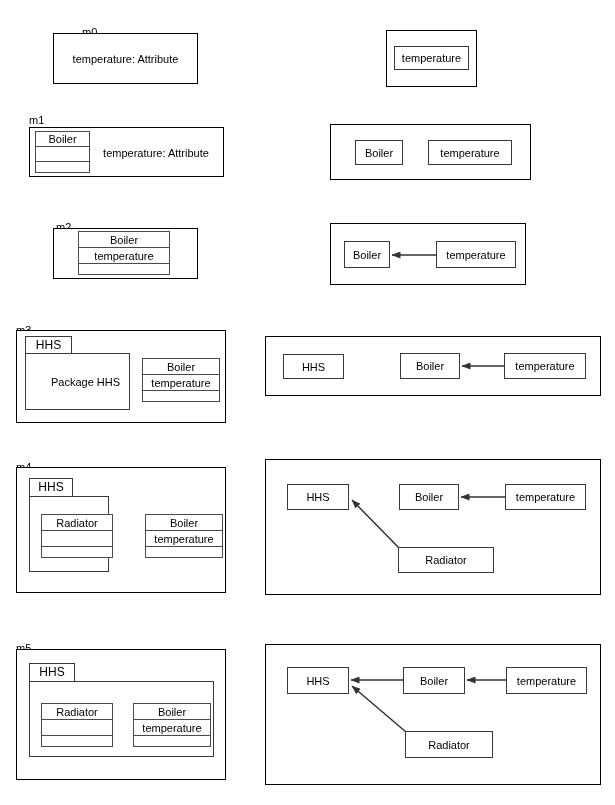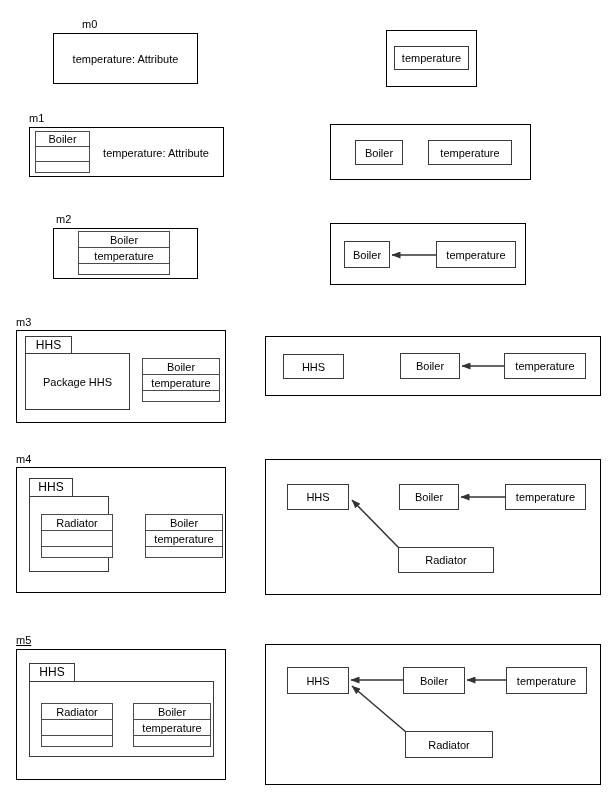--- a/index.html
+++ b/index.html
@@ -20,20 +20,21 @@
     overflow: hidden;
   }
   .abs { position: absolute; box-sizing: border-box; }
 
   
   .row-label {
     font-size: 11px;
     line-height: 12px;
     color: #000;
     white-space: nowrap;
+    margin-top: 8px;
   }
 
   
   .frame {
     border: 1.6px solid #000;
     background: #ffffff;
   }
 
   
   .node {
@@ -125,21 +126,21 @@
 <div id="canvas">
 
   <div class="abs row-label" style="left:82px; top:18px;">m0</div>
 
   <div class="abs frame" style="left:53px; top:33px; width:145px; height:51px;"></div>
   <div class="abs plain-text" style="left:58px; top:51px; width:135px; height:15px;">temperature: Attribute</div>
 
   <div class="abs frame" style="left:386px; top:30px; width:91px; height:57px;"></div>
   <div class="abs node" style="left:394px; top:46px; width:75px; height:24px;">temperature</div>
 
-  <div class="abs row-label" style="left:29px; top:112px;">m1</div>
+  <div class="abs row-label" style="left:29px; top:106px;">m1</div>
 
   <div class="abs frame" style="left:29px; top:127px; width:195px; height:50px;"></div>
   <div class="abs uml-class" style="left:35px; top:131px; width:55px; height:42px;">
     <div class="cmp" style="height:14px;">Boiler</div>
     <div class="cmp" style="height:14px;"></div>
     <div class="cmp" style="flex:1;"></div>
   </div>
   <div class="abs plain-text" style="left:92px; top:145px; width:128px; height:15px;">temperature: Attribute</div>
 
   <div class="abs frame" style="left:330px; top:124px; width:201px; height:56px;"></div>
@@ -157,21 +158,21 @@
 
   <div class="abs frame" style="left:330px; top:223px; width:196px; height:62px;"></div>
   <div class="abs node" style="left:344px; top:241px; width:46px; height:27px;">Boiler</div>
   <div class="abs node" style="left:436px; top:241px; width:80px; height:27px;">temperature</div>
 
   <div class="abs row-label" style="left:16px; top:316px;">m3</div>
 
   <div class="abs frame" style="left:16px; top:330px; width:210px; height:93px;"></div>
   <div class="abs pkg-tab" style="left:25px; top:336px; width:47px; height:17px;">HHS</div>
   <div class="abs pkg-body" style="left:25px; top:353px; width:105px; height:57px;"></div>
-  <div class="pkg-body-text" style="left:25px; top:353px; width:105px; height:57px;">Package HHS</div>
+  <div class="pkg-body-text" style="left:25px; top:353px; width:105px; height:57px;padding-left:8px;">Package HHS</div>
   <div class="abs uml-class" style="left:142px; top:358px; width:78px; height:44px;">
     <div class="cmp" style="height:15px;">Boiler</div>
     <div class="cmp" style="height:15px;">temperature</div>
     <div class="cmp" style="flex:1;"></div>
   </div>
 
   <div class="abs frame" style="left:265px; top:336px; width:336px; height:60px;"></div>
   <div class="abs node" style="left:283px; top:354px; width:61px; height:25px;">HHS</div>
   <div class="abs node" style="left:400px; top:353px; width:60px; height:26px;">Boiler</div>
   <div class="abs node" style="left:504px; top:353px; width:82px; height:26px;">temperature</div>

